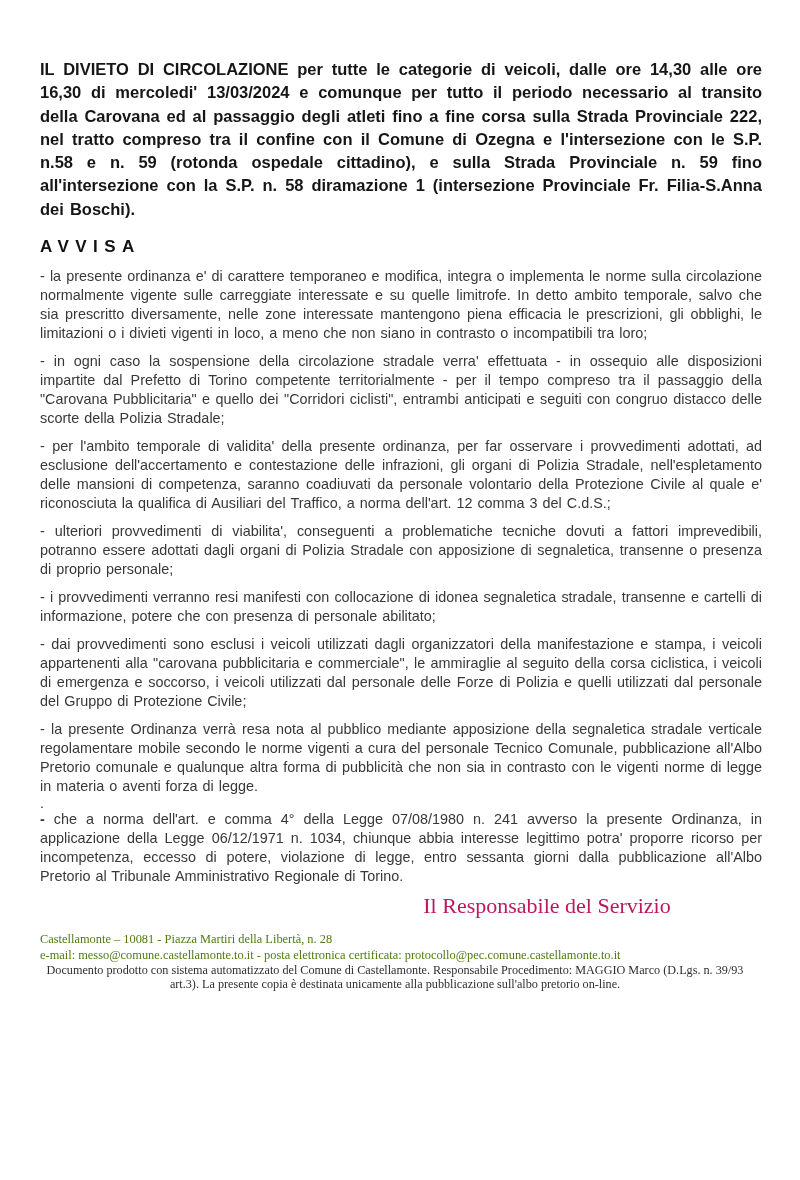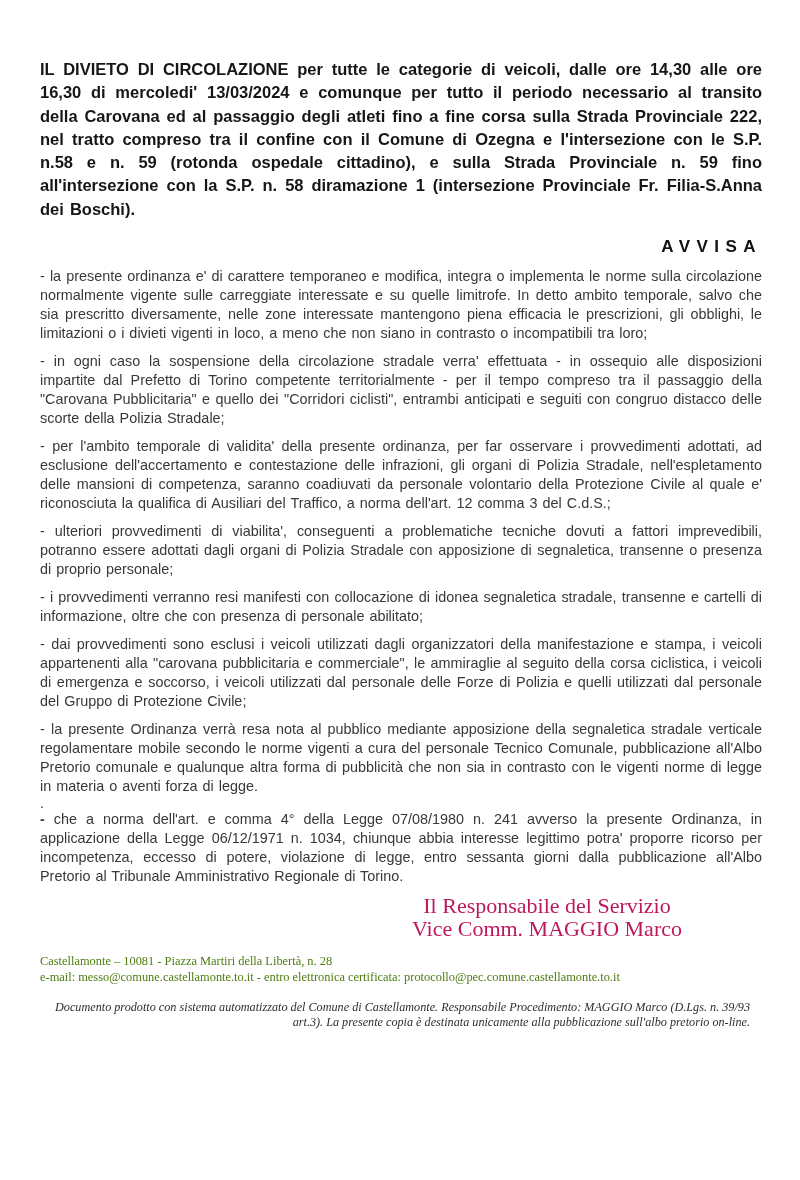--- a/index.html
+++ b/index.html
@@ -22,21 +22,21 @@
     margin: 0 0 16px 0;
     font-size: 16.5px;
     line-height: 23.3px;
     font-weight: bold;
     text-align: justify;
     color: #161616;
     word-spacing: 1.5px;
   }
   .heading {
     margin: 0 0 10px 0;
-    text-align: right;
+    text-align: left;
     font-size: 17px;
     font-weight: bold;
     letter-spacing: 0.38em;
     color: #111111;
   }
   .clause {
     margin: 0 0 9px 0;
     font-size: 14.4px;
     line-height: 19px;
     text-align: justify;
@@ -61,27 +61,26 @@
   }
   .footer {
     margin-top: 13px;
     text-align: left;
     font-family: "Liberation Serif", serif;
     font-size: 12.4px;
     line-height: 16px;
     color: #4d7c0f;
   }
   .disclaimer {
-    margin: 15px 12px 0 0;
+    margin: 0 12px 0 0;
     font-family: "Liberation Serif", serif;
-    font-style: italic;
     font-size: 12.2px;
     line-height: 14.5px;
     color: #2e2e2e;
-    text-align: right;
+    text-align: center;
   }
 </style>
 </head>
 <body>
 
 <div class="page">
 
   <p class="intro">IL DIVIETO DI CIRCOLAZIONE per tutte le categorie di veicoli, dalle ore 14,30 alle ore 16,30 di mercoledi' 13/03/2024 e comunque per tutto il periodo necessario al transito della Carovana ed al passaggio degli atleti fino a fine corsa sulla Strada Provinciale 222, nel tratto compreso tra il confine con il Comune di Ozegna e l'intersezione con le S.P. n.58 e n. 59 (rotonda ospedale cittadino), e sulla Strada Provinciale n. 59 fino all'intersezione con la S.P. n. 58 diramazione 1 (intersezione Provinciale Fr. Filia-S.Anna dei Boschi).</p>
 
   <h2 class="heading">AVVISA</h2>
@@ -89,35 +88,34 @@
 
   <p class="clause"><span class="dash">-</span> <span>la presente ordinanza e' di carattere temporaneo e modifica, integra o implementa le norme sulla circolazione normalmente vigente sulle carreggiate interessate e su quelle limitrofe. In detto ambito temporale, salvo che sia prescritto diversamente, nelle zone interessate mantengono piena efficacia le prescrizioni, gli obblighi, le limitazioni o i divieti vigenti in loco, a meno che non siano in contrasto o incompatibili tra loro;</span></p>
 
   <p class="clause"><span class="dash">-</span> <span>in ogni caso la sospensione della circolazione stradale verra' effettuata - in ossequio alle disposizioni impartite dal Prefetto di Torino competente territorialmente - per il tempo compreso tra il passaggio della "Carovana Pubblicitaria" e quello dei "Corridori ciclisti", entrambi anticipati e seguiti con congruo distacco delle scorte della Polizia Stradale;</span></p>
 
 
   <p class="clause"><span class="dash">-</span> <span>per l'ambito temporale di validita' della presente ordinanza, per far osservare i provvedimenti adottati, ad esclusione dell'accertamento e contestazione delle infrazioni, gli organi di Polizia Stradale, nell'espletamento delle mansioni di competenza, saranno coadiuvati da personale volontario della Protezione Civile al quale e' riconosciuta la qualifica di Ausiliari del Traffico, a norma dell'art. 12 comma 3 del C.d.S.;</span></p>
 
   <p class="clause"><span class="dash">-</span> <span>ulteriori provvedimenti di viabilita', conseguenti a problematiche tecniche dovuti a fattori imprevedibili, potranno essere adottati dagli organi di Polizia Stradale con apposizione di segnaletica, transenne o presenza di proprio personale;</span></p>
 
-  <p class="clause"><span class="dash">-</span> <span>i provvedimenti verranno resi manifesti con collocazione di idonea segnaletica stradale, transenne e cartelli di informazione, oltre che con presenza di personale abilitato;</span></p>
+  <p class="clause"><span class="dash">-</span> <span>i provvedimenti verranno resi manifesti con collocazione di idonea segnaletica stradale, transenne e cartelli di informazione, potere che con presenza di personale abilitato;</span></p>
 
   <p class="clause"><span class="dash">-</span> <span>dai provvedimenti sono esclusi i veicoli utilizzati dagli organizzatori della manifestazione e stampa, i veicoli appartenenti alla "carovana pubblicitaria e commerciale", le ammiraglie al seguito della corsa ciclistica, i veicoli di emergenza e soccorso, i veicoli utilizzati dal personale delle Forze di Polizia e quelli utilizzati dal personale del Gruppo di Protezione Civile;</span></p>
 
   <p class="clause" style="margin-bottom:2px;"><span class="dash">-</span> <span>la presente Ordinanza verrà resa nota al pubblico mediante apposizione della segnaletica stradale verticale regolamentare mobile secondo le norme vigenti a cura del personale Tecnico Comunale, pubblicazione all'Albo Pretorio comunale e qualunque altra forma di pubblicità che non sia in contrasto con le vigenti norme di legge in materia o aventi forza di legge.</span></p>
 
   <p class="dot-line">.</p>
 
   <p class="clause bold-dash"><span class="dash">-</span> <span>che a norma dell'art. e comma 4° della Legge 07/08/1980 n. 241 avverso la presente Ordinanza, in applicazione della Legge 06/12/1971 n. 1034, chiunque abbia interesse legittimo potra' proporre ricorso per incompetenza, eccesso di potere, violazione di legge, entro sessanta giorni dalla pubblicazione all'Albo Pretorio al Tribunale Amministrativo Regionale di Torino.</span></p>
 
   <div class="signature">
     <div>Il Responsabile del Servizio</div>
-    <div>Vice Comm. MAGGIO Marco</div>
   </div>
 
   <div class="footer">
     <div>Castellamonte – 10081 - Piazza Martiri della Libertà, n. 28</div>
-    <div>e-mail: messo@comune.castellamonte.to.it  - entro elettronica certificata: protocollo@pec.comune.castellamonte.to.it</div>
+    <div>e-mail: messo@comune.castellamonte.to.it  - posta elettronica certificata: protocollo@pec.comune.castellamonte.to.it</div>
   </div>
 
   <p class="disclaimer">Documento prodotto con sistema automatizzato del Comune di Castellamonte.  Responsabile Procedimento: MAGGIO Marco  (D.Lgs. n. 39/93 art.3). La presente copia è destinata unicamente alla pubblicazione sull'albo pretorio on-line.</p>
 
 </div>
 
 </body></html>

